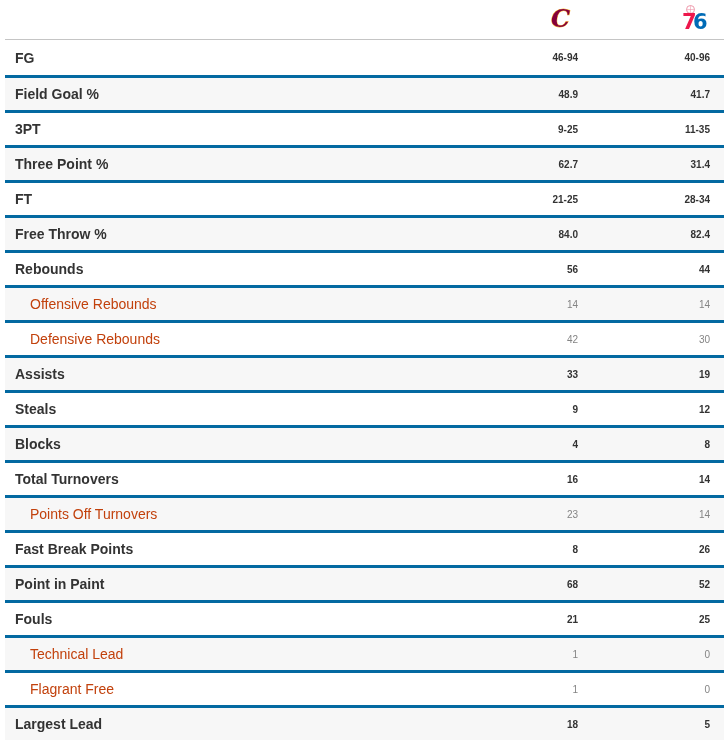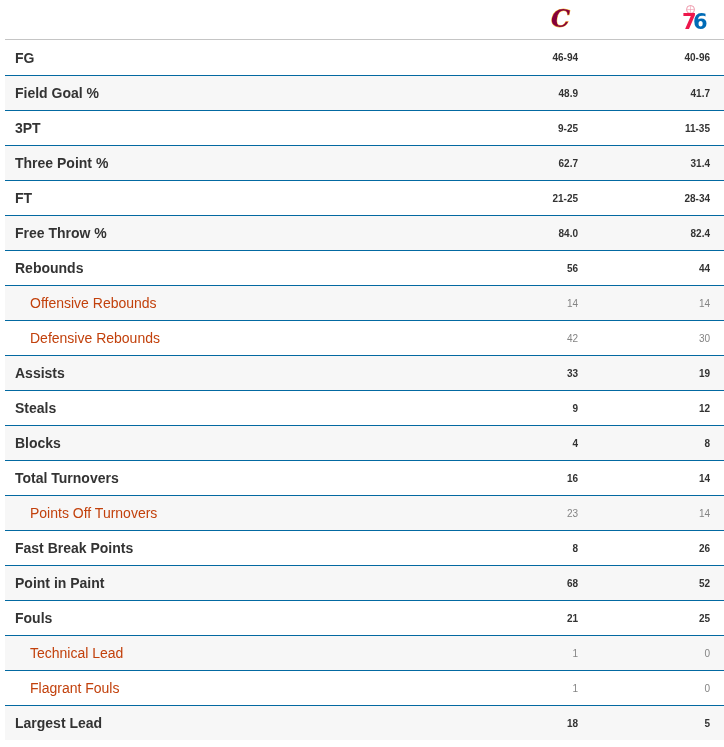--- a/index.html
+++ b/index.html
@@ -35,21 +35,21 @@
   .hcell.away { width: 132px; }
   .logo-cavs { margin-right: 5px; display: block; }
   .logo-sixers { margin-right: 3px; display: block; }
 
   .rows .row {
     height: 35px;
     display: flex;
     align-items: center;
     box-sizing: border-box;
     padding-right: 14px;
-    border-top: 1px solid #0369a1;
+    border-top: 3px solid #0369a1;
   }
   .rows .row:first-child { border-top: none; }
   .rows .row.alt { background: #f7f7f7; }
   .stat-label {
     flex: 1;
     padding-left: 10px;
     font-size: 14px;
     font-weight: bold;
     color: #333333;
     white-space: nowrap;
@@ -205,21 +205,21 @@
     <div class="val away">25</div>
   </div>
 
   <div class="row alt sub">
     <div class="stat-label">Technical Lead</div>
     <div class="val home">1</div>
     <div class="val away">0</div>
   </div>
 
   <div class="row sub">
-    <div class="stat-label">Flagrant Fouls</div>
+    <div class="stat-label">Flagrant Free</div>
     <div class="val home">1</div>
     <div class="val away">0</div>
   </div>
 
   <div class="row alt">
     <div class="stat-label">Largest Lead</div>
     <div class="val home">18</div>
     <div class="val away">5</div>
   </div>
 </div>

